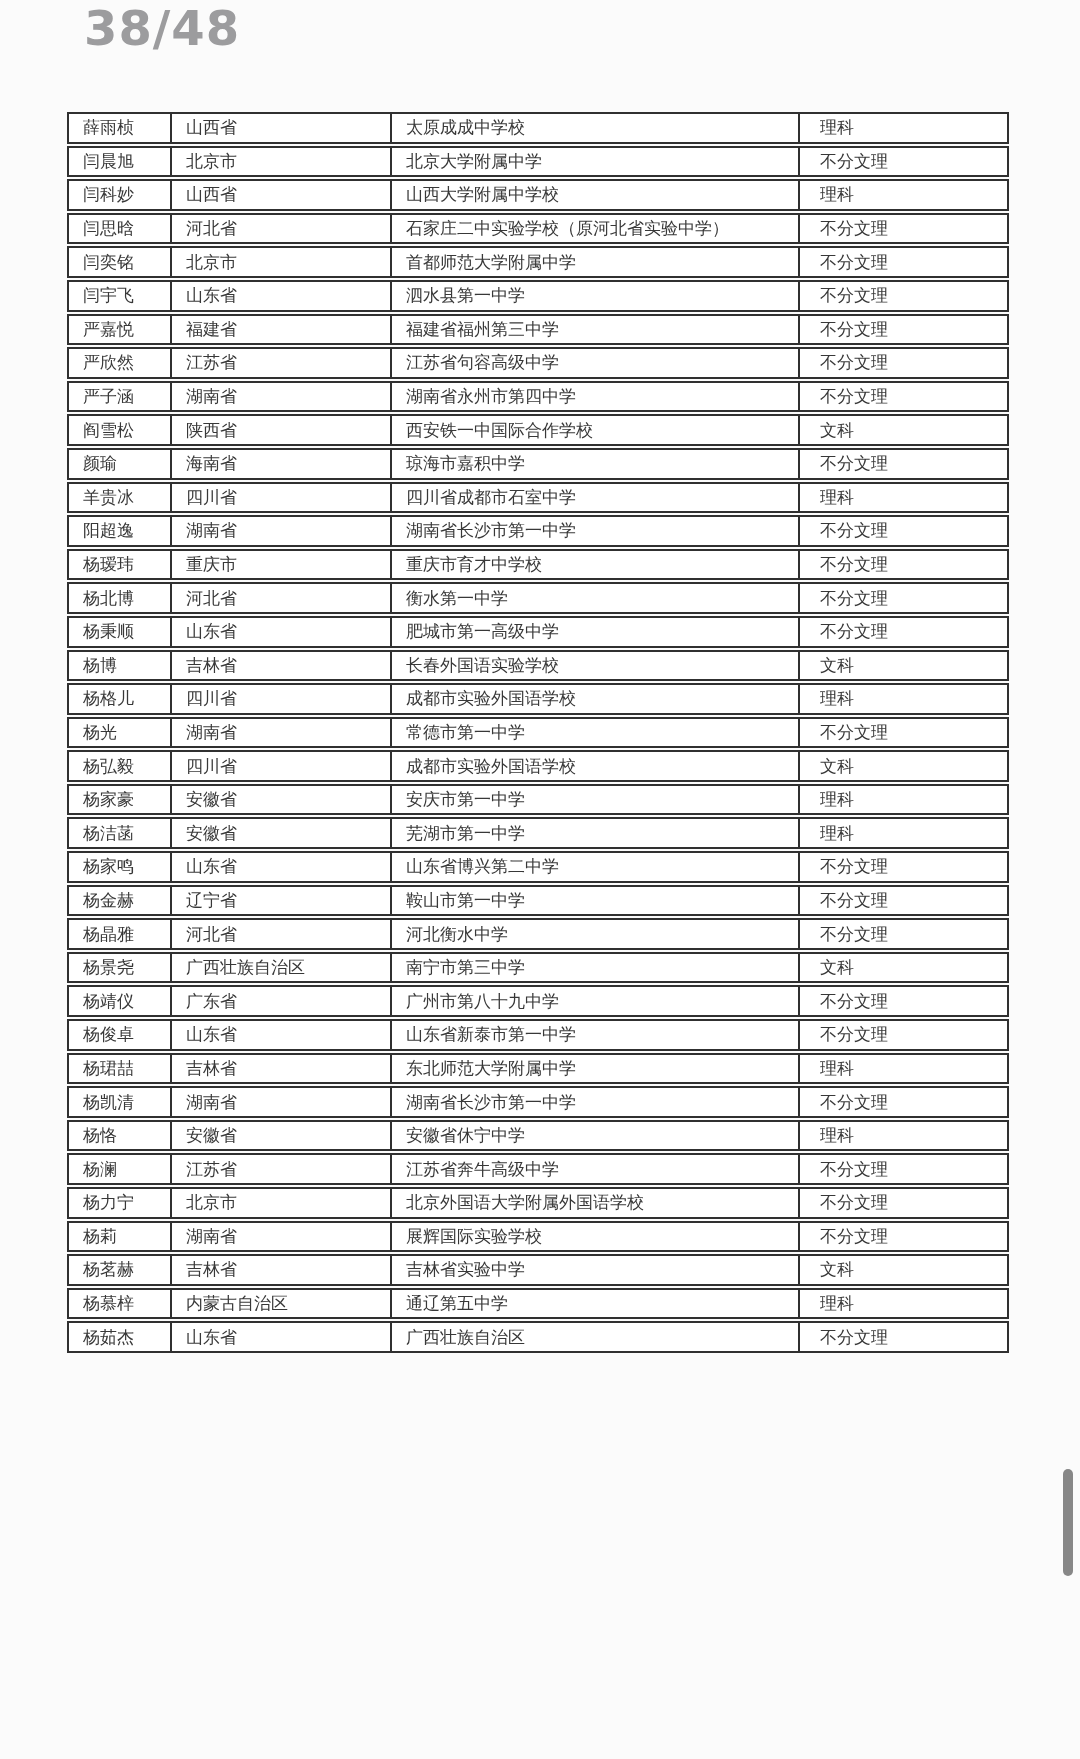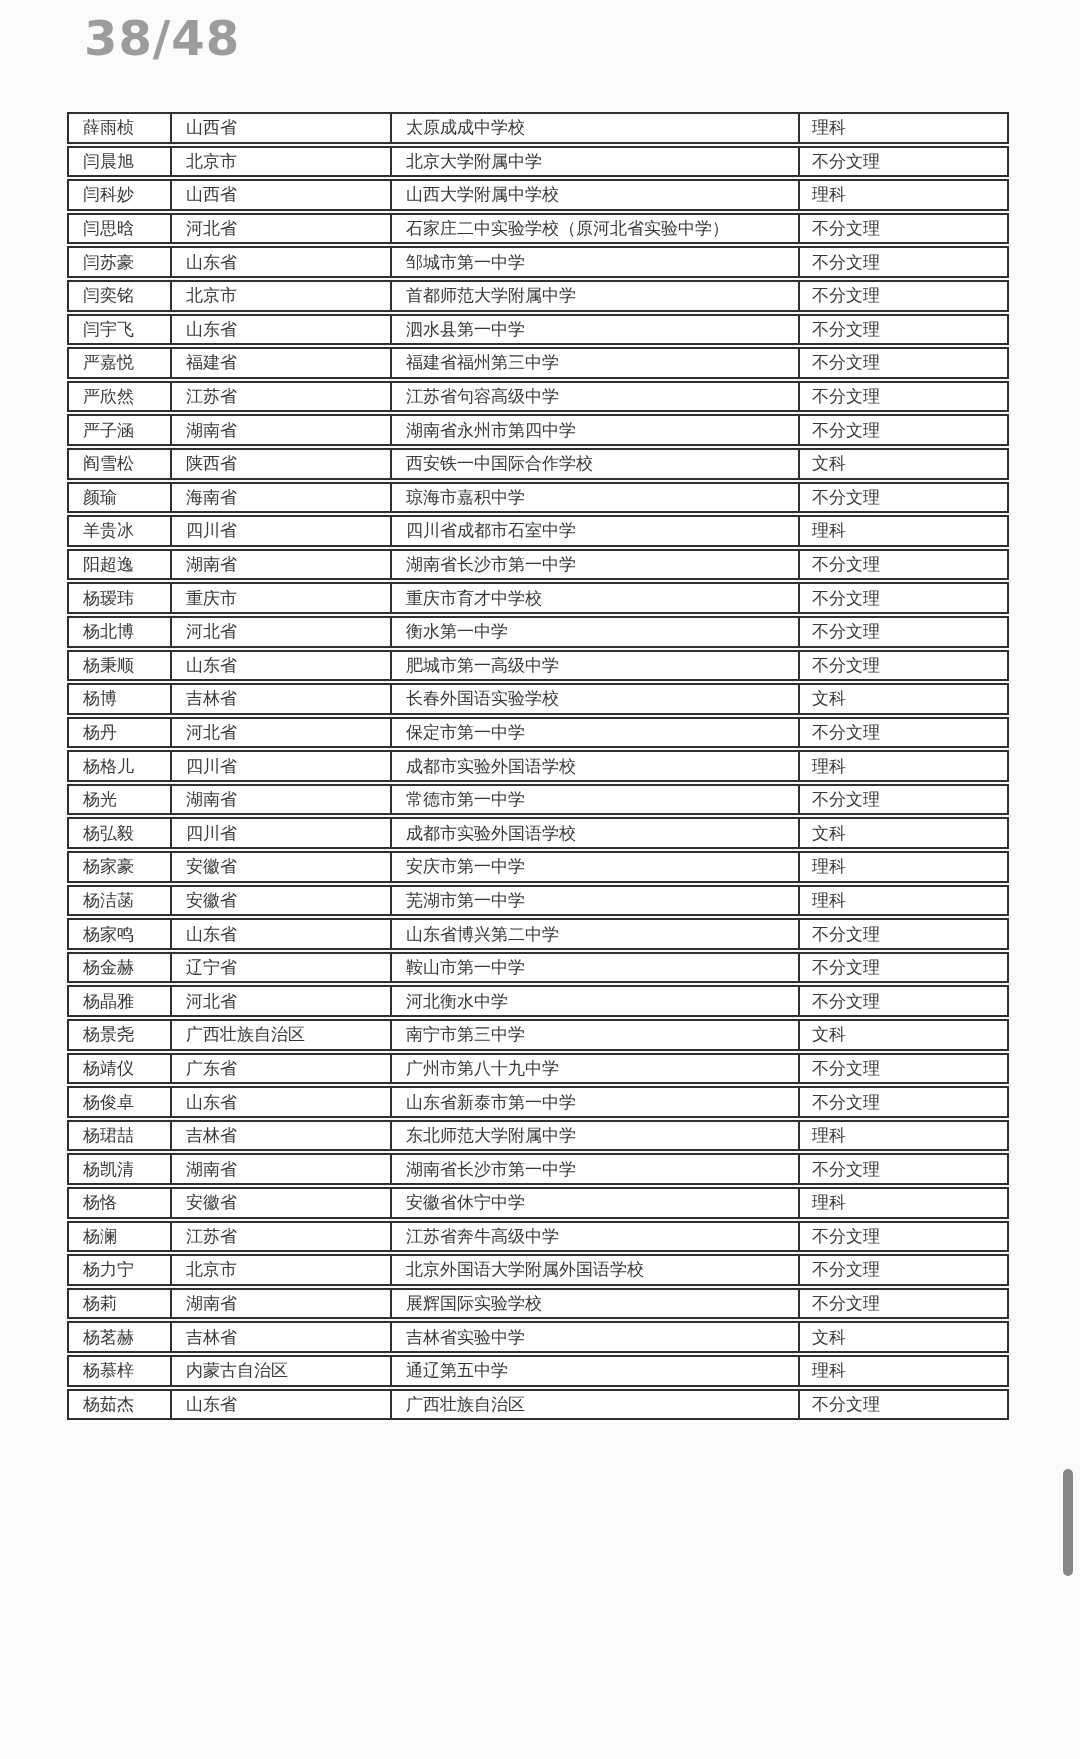--- a/index.html
+++ b/index.html
@@ -11,39 +11,39 @@
     --thumb-c:#878787;
   }
   *{box-sizing:border-box;}
   html,body{margin:0;padding:0;}
   body{
     width:1080px;height:1759px;position:relative;overflow:hidden;
     background:var(--page-bg);
     font-family:"DejaVu Sans","Liberation Sans",sans-serif;
   }
   .page-indicator{
-    position:absolute;left:84px;top:10px;
+    position:absolute;left:84px;top:0;
     font-size:48px;font-weight:600;letter-spacing:1px;
     color:var(--indicator-c);
   }
   .doc-table{
     position:absolute;left:67px;top:110px;width:942px;
     border-collapse:separate;border-spacing:0 2px;table-layout:fixed;
   }
   .doc-table td{
     height:31.6px;
     background:var(--cell-bg);
     border-top:2px solid var(--border-c);
     border-bottom:2px solid var(--border-c);
     border-left:2px solid var(--border-c);
     font-size:17px;color:var(--text-c);
     padding:0 4px 0 14px;
     vertical-align:middle;white-space:nowrap;overflow:hidden;
   }
-  .doc-table td:last-child{border-right:2px solid var(--border-c);padding-left:12px;}
+  .doc-table td:last-child{border-right:2px solid var(--border-c);padding-left:20px;}
   .scrollbar-thumb{
     position:absolute;left:1063px;top:1469px;width:10px;height:107px;
     background:var(--thumb-c);border-radius:5px;
   }
 </style>
 </head>
 <body>
 
 <div class="page-indicator">38/48</div>
 
@@ -73,26 +73,20 @@
         <td>山西大学附属中学校</td>
         <td>理科</td>
       </tr>
       <tr>
         <td>闫思晗</td>
         <td>河北省</td>
         <td>石家庄二中实验学校（原河北省实验中学）</td>
         <td>不分文理</td>
       </tr>
       <tr>
-        <td>闫苏豪</td>
-        <td>山东省</td>
-        <td>邹城市第一中学</td>
-        <td>不分文理</td>
-      </tr>
-      <tr>
         <td>闫奕铭</td>
         <td>北京市</td>
         <td>首都师范大学附属中学</td>
         <td>不分文理</td>
       </tr>
       <tr>
         <td>闫宇飞</td>
         <td>山东省</td>
         <td>泗水县第一中学</td>
         <td>不分文理</td>
@@ -157,26 +151,20 @@
         <td>肥城市第一高级中学</td>
         <td>不分文理</td>
       </tr>
       <tr>
         <td>杨博</td>
         <td>吉林省</td>
         <td>长春外国语实验学校</td>
         <td>文科</td>
       </tr>
       <tr>
-        <td>杨丹</td>
-        <td>河北省</td>
-        <td>保定市第一中学</td>
-        <td>不分文理</td>
-      </tr>
-      <tr>
         <td>杨格儿</td>
         <td>四川省</td>
         <td>成都市实验外国语学校</td>
         <td>理科</td>
       </tr>
       <tr>
         <td>杨光</td>
         <td>湖南省</td>
         <td>常德市第一中学</td>
         <td>不分文理</td>

